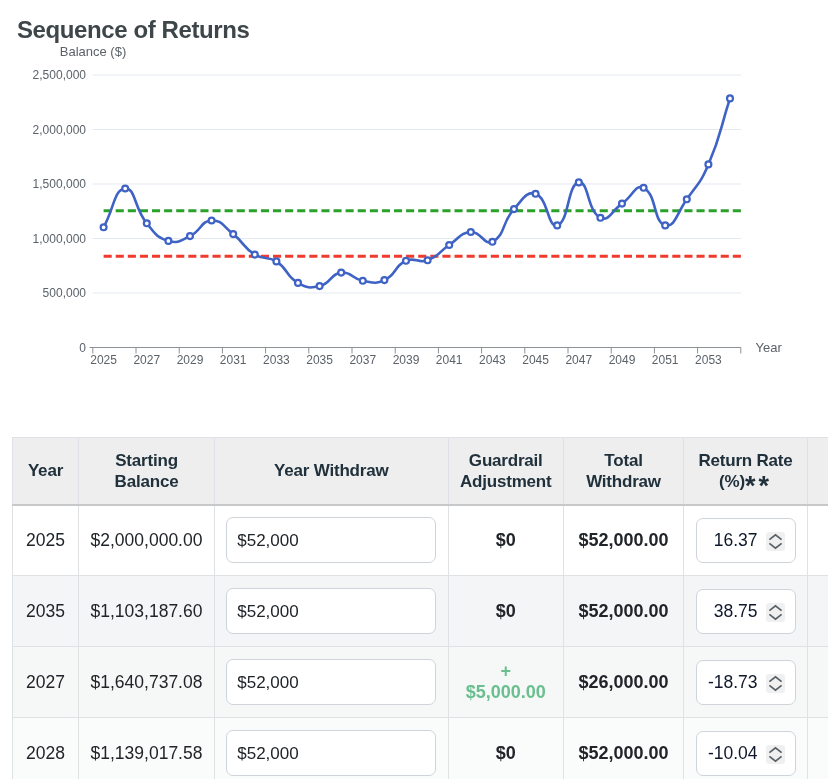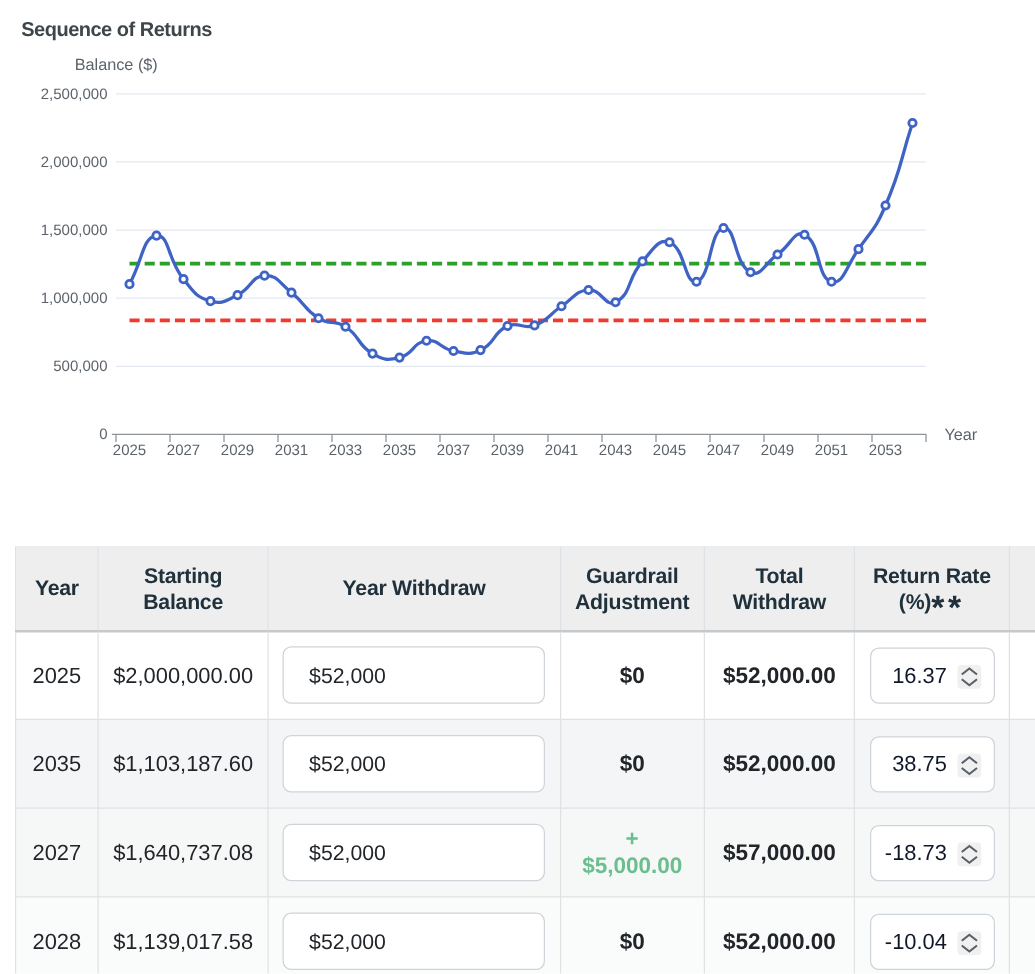--- a/index.html
+++ b/index.html
@@ -1,31 +1,31 @@
 <!DOCTYPE html>
 <html><head>
 <meta charset="utf-8">
 <style>
 * { margin:0; padding:0; box-sizing:border-box; }
 html,body { width:828px; height:779px; background:#fff; font-family:"Liberation Sans",sans-serif; overflow:hidden; }
 #page { position:relative; width:828px; height:779px; overflow:hidden; }
-#title { position:absolute; left:17px; top:16px; font-size:16px; font-weight:bold; color:#3e464a; letter-spacing:-0.4px;}
+#title { position:absolute; left:17px; top:16px; font-size:24px; font-weight:bold; color:#3e464a; letter-spacing:-0.4px;}
 #chart { position:absolute; left:0; top:0; }
 #tblwrap { position:absolute; left:12px; top:437px; width:816px; height:342px; overflow:hidden; }
 table { border-collapse:collapse; table-layout:fixed; width:1100px; font-family:"Liberation Sans",sans-serif; }
 th { background:#eeeeef; font-size:17px; font-weight:bold; color:#20313c; text-align:center; vertical-align:middle; height:67px; line-height:21px; letter-spacing:-0.2px; border:1px solid #dee2e6; border-bottom:2px solid #c6c8ca; padding:0 6px; }
 td { font-size:17.5px; color:#212529; text-align:center; vertical-align:middle; height:71px; border:1px solid #dfe2e5; padding:0; }
 tr.odd td { background:#ffffff; }
 tr.ev td { background:#f4f5f6; }
 tr.gr td { background:#f6f7f7; }
 tr.lt td { background:#fafbfb; }
 td.b { font-weight:bold; font-size:18px; }
 .ast { font-size:27px; line-height:0; position:relative; top:8px; letter-spacing:3px; }
 .green { color:#6abf8e; font-weight:bold; font-size:18px; line-height:21px; }
-.tin { display:block; width:210px; height:46px; margin:0 auto; border:1px solid #ced4da; border-radius:7px; background:#fff; font-size:17px; color:#212529; line-height:45px; text-align:left; padding-left:20px; }
+.tin { display:block; width:210px; height:46px; margin:0 auto; border:1px solid #ced4da; border-radius:7px; background:#fff; font-size:17px; color:#212529; line-height:45px; text-align:left; padding-left:10px; }
 .nin { position:relative; display:block; width:100px; height:45px; margin:0 auto; border:1px solid #ced4da; border-radius:7px; background:#fff; font-size:17.5px; color:#0f172a; line-height:43px; text-align:right; padding-right:37px; }
 .spin { position:absolute; right:10px; top:13px; width:19px; height:19px; background:#f0f0f1; border-radius:3px; }
 .spin svg { position:absolute; left:0; top:0; }
 </style>
 </head>
 <body>
 <div id="page">
 <div id="title">Sequence of Returns</div>
 <svg id="chart" width="828" height="380" viewBox="0 0 828 380">
   <g stroke="#e4e9f1" stroke-width="1">
@@ -176,21 +176,21 @@
             </td>
 <td></td>
 </tr>
 <tr class="gr">
 <td>2027</td>
             <td>$1,640,737.08</td>
 <td>
               <span class="tin">$52,000</span>
             </td>
 <td class="green">+<br>$5,000.00</td>
-<td class="b">$57,000.00</td>
+<td class="b">$26,000.00</td>
 <td>
               <span class="nin">-18.73<span class="spin">
                   <svg width="19" height="19" viewBox="0 0 19 19">
                     <polyline points="3.4,7.6 9.5,2.8 15.6,7.6" fill="none" stroke="#596066" stroke-width="1.7"></polyline>
                     <polyline points="3.4,11.4 9.5,16.2 15.6,11.4" fill="none" stroke="#596066" stroke-width="1.7"></polyline>
                   </svg>
                 </span></span>
             </td>
 <td></td>
 </tr>

